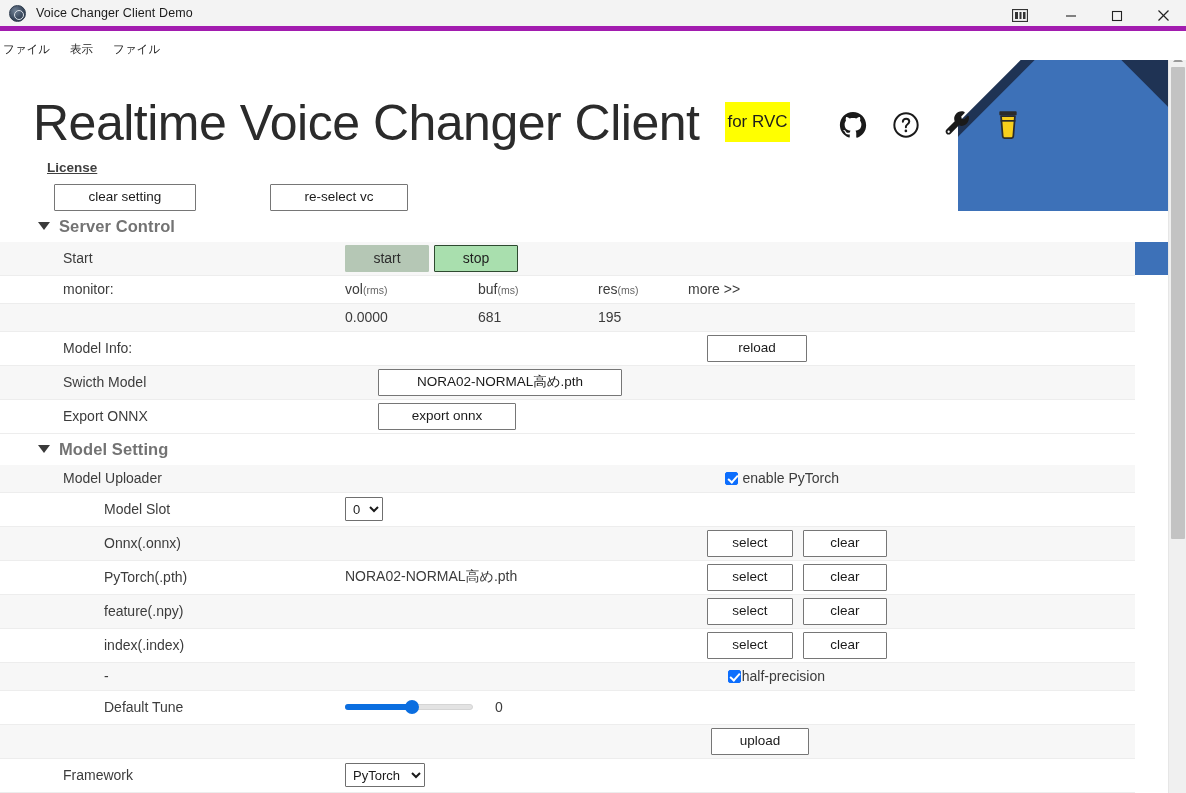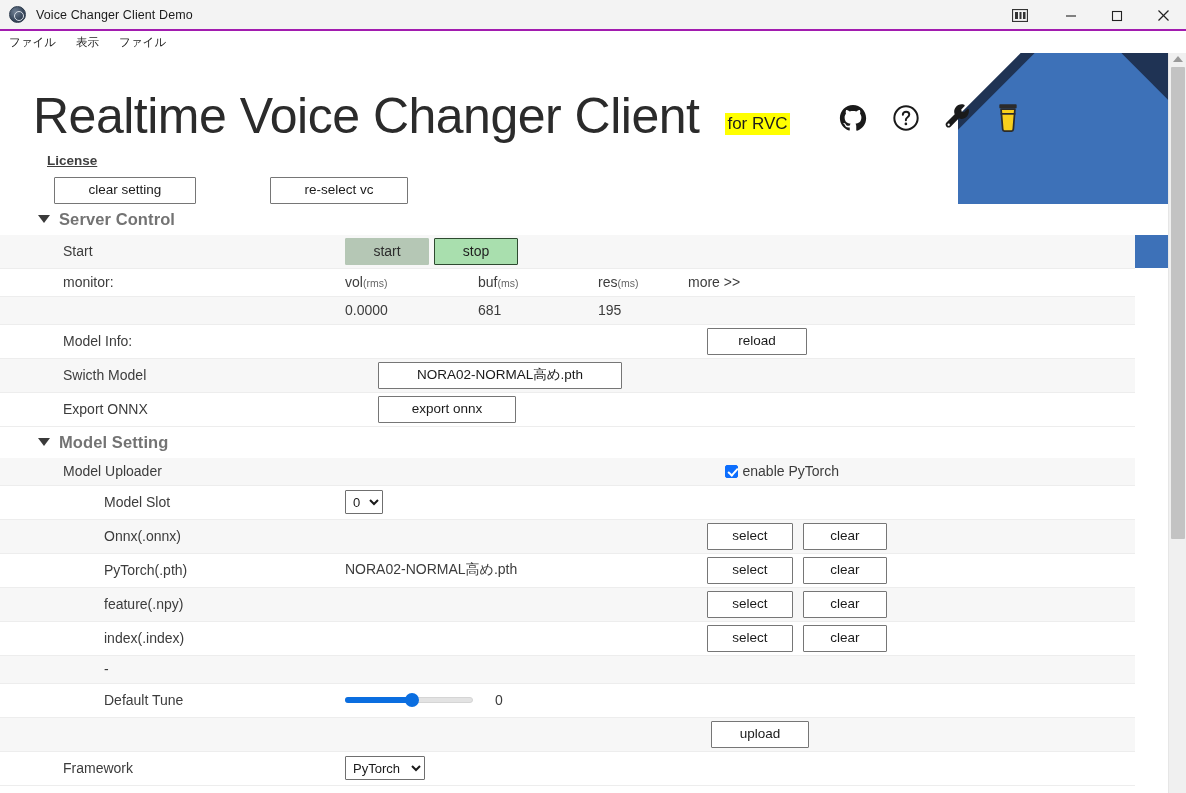--- a/index.html
+++ b/index.html
@@ -18,21 +18,21 @@
     height: 793px;
     background: #ffffff;
     overflow: hidden;
   }
 
   
   .titlebar {
     position: relative;
     height: 31px;
     background: #f3f3f3;
-    border-bottom: 2px solid #a21caf;
+    border-bottom: 5px solid #a21caf;
     display: flex;
     align-items: center;
     padding-left: 9px;
     z-index: 40;
   }
   .app-icon {
     width: 17px; height: 17px;
     border-radius: 50%;
     background: radial-gradient(circle at 35% 32%, #6f7f93 0%, #3b4a5e 55%, #253141 100%);
     position: relative;
@@ -70,24 +70,24 @@
   }
   .winbtn.snap { width: 56px; }
   .winbtn svg { display: block; }
 
   
   .menubar {
     height: 22px;
     background: #ffffff;
     display: flex;
     align-items: center;
-    padding-left: 6px;
     gap: 14px;
     position: relative;
     z-index: 40;
+    margin-top: 7px;
   }
   .menuitem {
     font-size: 11.5px;
     color: #1d1d1d;
     padding: 1px 3px;
     white-space: nowrap;
   }
 
   
   .content-wrap {
@@ -163,21 +163,21 @@
     line-height: 1;
     letter-spacing: -0.5px;
     white-space: nowrap;
   }
   .hdr-sub {
     font-size: 17px;
     color: #1d1d1d;
     background: #ffff00;
     margin-left: 26px;
     margin-bottom: 6px;
-    padding: 1px 2px;
+    padding: 10px 2px;
     white-space: nowrap;
   }
   .hdr-icons {
     display: flex;
     align-items: center;
     gap: 24px;
     margin-left: 48px;
     margin-bottom: 4px;
   }
   .hdr-icons .ic { display: block; }
@@ -630,20 +630,24 @@
           <div class="c-label indent2">index(.index)</div>
           <div class="modeltext"></div>
           <div class="right-pair">
             <button class="gbtn w-sel">select</button>
             <button class="gbtn w-clear">clear</button>
           </div>
         </div>
 
         <div class="row alt">
           <div class="c-label indent2">-</div>
+          <div class="chk-wrap tight">
+            <span class="chk"></span>
+            <span class="chk-label">half-precision</span>
+          </div>
         </div>
 
         <div class="row tall">
           <div class="c-label indent2">Default Tune</div>
           <div class="slider-cell">
             <div class="slider">
               <div class="track"></div>
               <div class="fill"></div>
               <div class="thumb"></div>
             </div>

